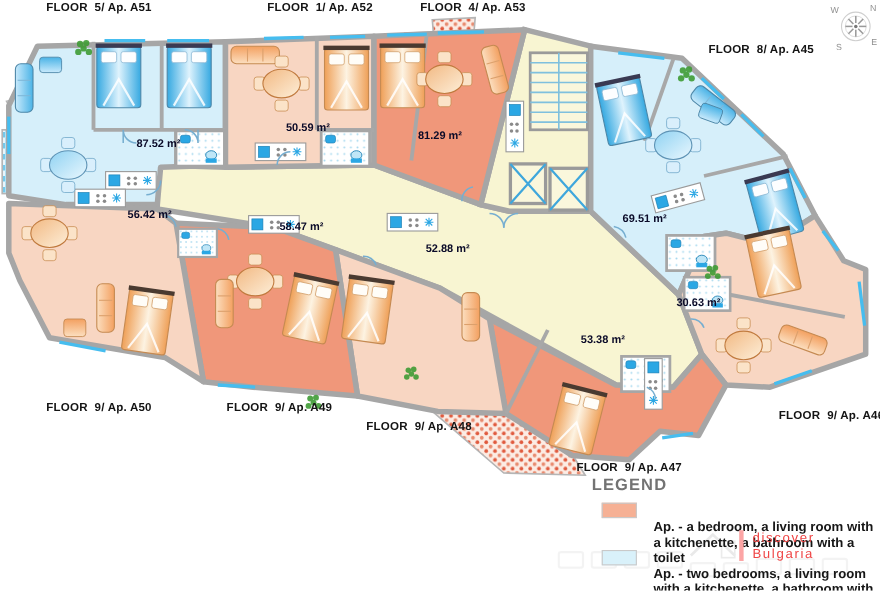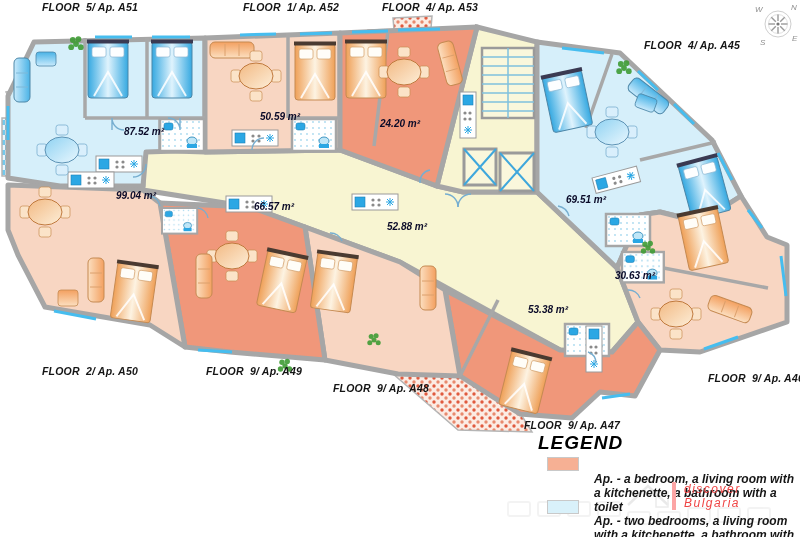--- a/index.html
+++ b/index.html
@@ -1,22 +1,22 @@
 <!DOCTYPE html>
 <html><head>
 <meta charset="utf-8">
 <style>
   html,body{margin:0;padding:0;background:#fff;}
   .stage{position:relative;width:800px;height:537px;background:#ffffff;overflow:hidden;
-         font-family:"Liberation Sans",sans-serif;font-style:italic;}
+         font-family:"Liberation Sans",sans-serif;}
   .stage svg{position:absolute;left:0;top:0;}
   .lbl{position:absolute;font-weight:bold;white-space:pre;}
   .floor{font-size:10.5px;color:#141414;letter-spacing:.2px;}
   .area{font-size:10px;color:#0a0a28;}
-  .legend-title{position:absolute;left:538px;top:432px;font-size:19px;font-weight:bold;color:#000000;letter-spacing:1px;}
+  .legend-title{position:absolute;left:538px;top:432px;font-size:15px;font-weight:bold;color:#737373;letter-spacing:1px;}
   .sw{position:absolute;width:30px;height:12px;border:1px solid #c9c9c9;}
   .sw1{left:547px;top:457px;background:#f6b094;}
   .sw2{left:547px;top:500px;background:#d9f1fa;}
   .lt{position:absolute;left:594px;width:206px;font-size:12px;font-weight:bold;line-height:1.17;color:#161616;margin-top:20px;}
   .lt1{top:452px;}
   .lt2{top:494px;}
   .wm{position:absolute;left:672px;top:482px;font-size:12px;color:#ef4444;
       border-left:4px solid #fca5a5;padding-left:8px;letter-spacing:1.5px;}
   .cl{position:absolute;font-size:8px;color:#8f8f8f;font-weight:normal;}
 </style>
@@ -338,33 +338,33 @@
       <line x1="-2.2" y1="-2.2" x2="-6.7" y2="-6.7"></line>
           <line x1="2.2" y1="2.2" x2="6.7" y2="6.7"></line>
     </g>
     <circle r="1.6" fill="#777"></circle>
   </g>
 </svg>
 
   <div class="lbl floor" style="left:42px;top:1px">FLOOR  5/ Ap. A51</div>
   <div class="lbl floor" style="left:243px;top:1px">FLOOR  1/ Ap. A52</div>
   <div class="lbl floor" style="left:382px;top:1px">FLOOR  4/ Ap. A53</div>
-  <div class="lbl floor" style="left:644px;top:39px">FLOOR  4/ Ap. A45</div>
-  <div class="lbl floor" style="left:42px;top:365px">FLOOR  2/ Ap. A50</div>
+  <div class="lbl floor" style="left:644px;top:39px">FLOOR  8/ Ap. A45</div>
+  <div class="lbl floor" style="left:42px;top:365px">FLOOR  9/ Ap. A50</div>
   <div class="lbl floor" style="left:206px;top:365px">FLOOR  9/ Ap. A49</div>
   <div class="lbl floor" style="left:333px;top:382px">FLOOR  9/ Ap. A48</div>
   <div class="lbl floor" style="left:524px;top:419px">FLOOR  9/ Ap. A47</div>
   <div class="lbl floor" style="left:708px;top:372px">FLOOR  9/ Ap. A46</div>
 
   <div class="lbl area" style="left:124px;top:126px">87.52 m²</div>
   <div class="lbl area" style="left:260px;top:111px">50.59 m²</div>
-  <div class="lbl area" style="left:380px;top:118px">24.20 m²</div>
+  <div class="lbl area" style="left:380px;top:118px">81.29 m²</div>
   <div class="lbl area" style="left:566px;top:194px">69.51 m²</div>
-  <div class="lbl area" style="left:116px;top:190px">99.04 m²</div>
-  <div class="lbl area" style="left:254px;top:201px">66.57 m²</div>
+  <div class="lbl area" style="left:116px;top:190px">56.42 m²</div>
+  <div class="lbl area" style="left:254px;top:201px">58.47 m²</div>
   <div class="lbl area" style="left:387px;top:221px">52.88 m²</div>
   <div class="lbl area" style="left:528px;top:304px">53.38 m²</div>
   <div class="lbl area" style="left:615px;top:270px">30.63 m²</div>
 
   <div class="legend-title">LEGEND</div>
   <span class="sw sw1"></span>
   <div class="lt lt1">Ap. - a bedroom, a living room with a kitchenette, a bathroom with a toilet</div>
   <span class="sw sw2"></span>
   <div class="lt lt2">Ap. - two bedrooms, a living room with a kitchenette, a bathroom with a toilet</div>
 

